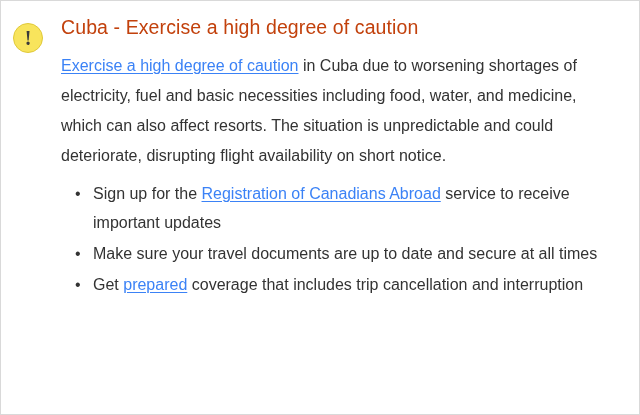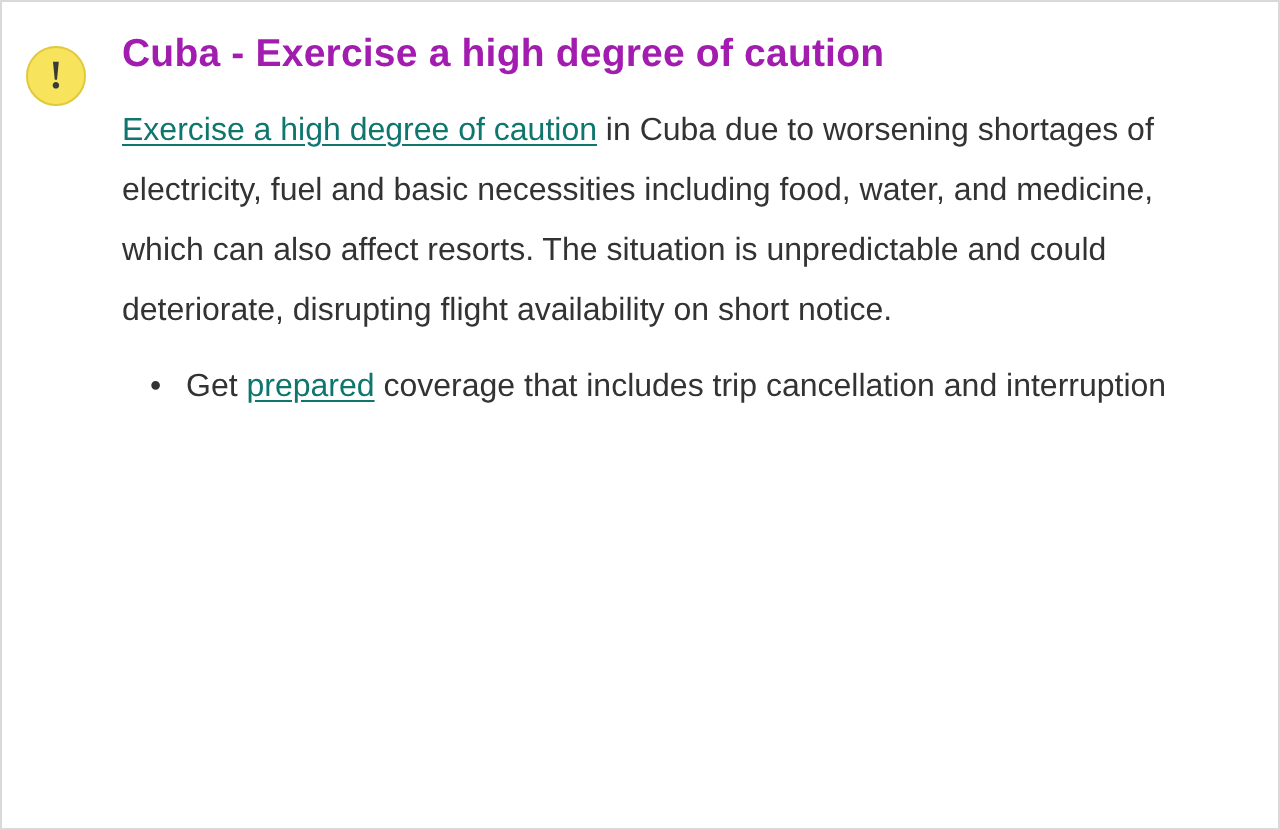--- a/index.html
+++ b/index.html
@@ -42,33 +42,33 @@
     font-size: 20px;
     line-height: 20px;
     color: #3a3a3a;
   }
   .content {
     margin-left: 38px;
   }
   h1.title {
     margin: 0 0 12px 0;
     font-size: 19.5px;
-    font-weight: bold;
+    font-weight: normal;
     letter-spacing: 0.1px;
-    color: #a21caf;
+    color: #c2410c;
     line-height: 24px;
   }
   p.lead {
     margin: 0 0 8px 0;
     font-size: 16px;
     line-height: 30px;
     color: #333333;
   }
   a.inline-link {
-    color: #0f766e;
+    color: #3b82f6;
     text-decoration: underline;
     text-underline-offset: 2px;
   }
   ul.bullets {
     margin: 6px 0 0 0;
     padding-left: 30px;
     list-style: none;
   }
   ul.bullets li {
     position: relative;
@@ -96,17 +96,19 @@
     <span class="bang">!</span>
   </div>
 
   <div class="content">
 
     <h1 class="title">Cuba - Exercise a high degree of caution</h1>
 
     <p class="lead"><a class="inline-link" href="#">Exercise a high degree of caution</a><span> in Cuba due to worsening shortages of electricity, fuel and basic necessities including food, water, and medicine, which can also affect resorts. The situation is unpredictable and could deteriorate, disrupting flight availability on short notice.</span></p>
 
     <ul class="bullets">
+      <li><span>Sign up for the </span><a class="inline-link" href="#">Registration of Canadians Abroad</a><span> service to receive important updates</span></li>
+      <li><span>Make sure your travel documents are up to date and secure at all times</span></li>
       <li><span>Get </span><a class="inline-link" href="#">prepared</a><span> coverage that includes trip cancellation and interruption</span></li>
     </ul>
 
   </div>
 </div>
 
 </body></html>

